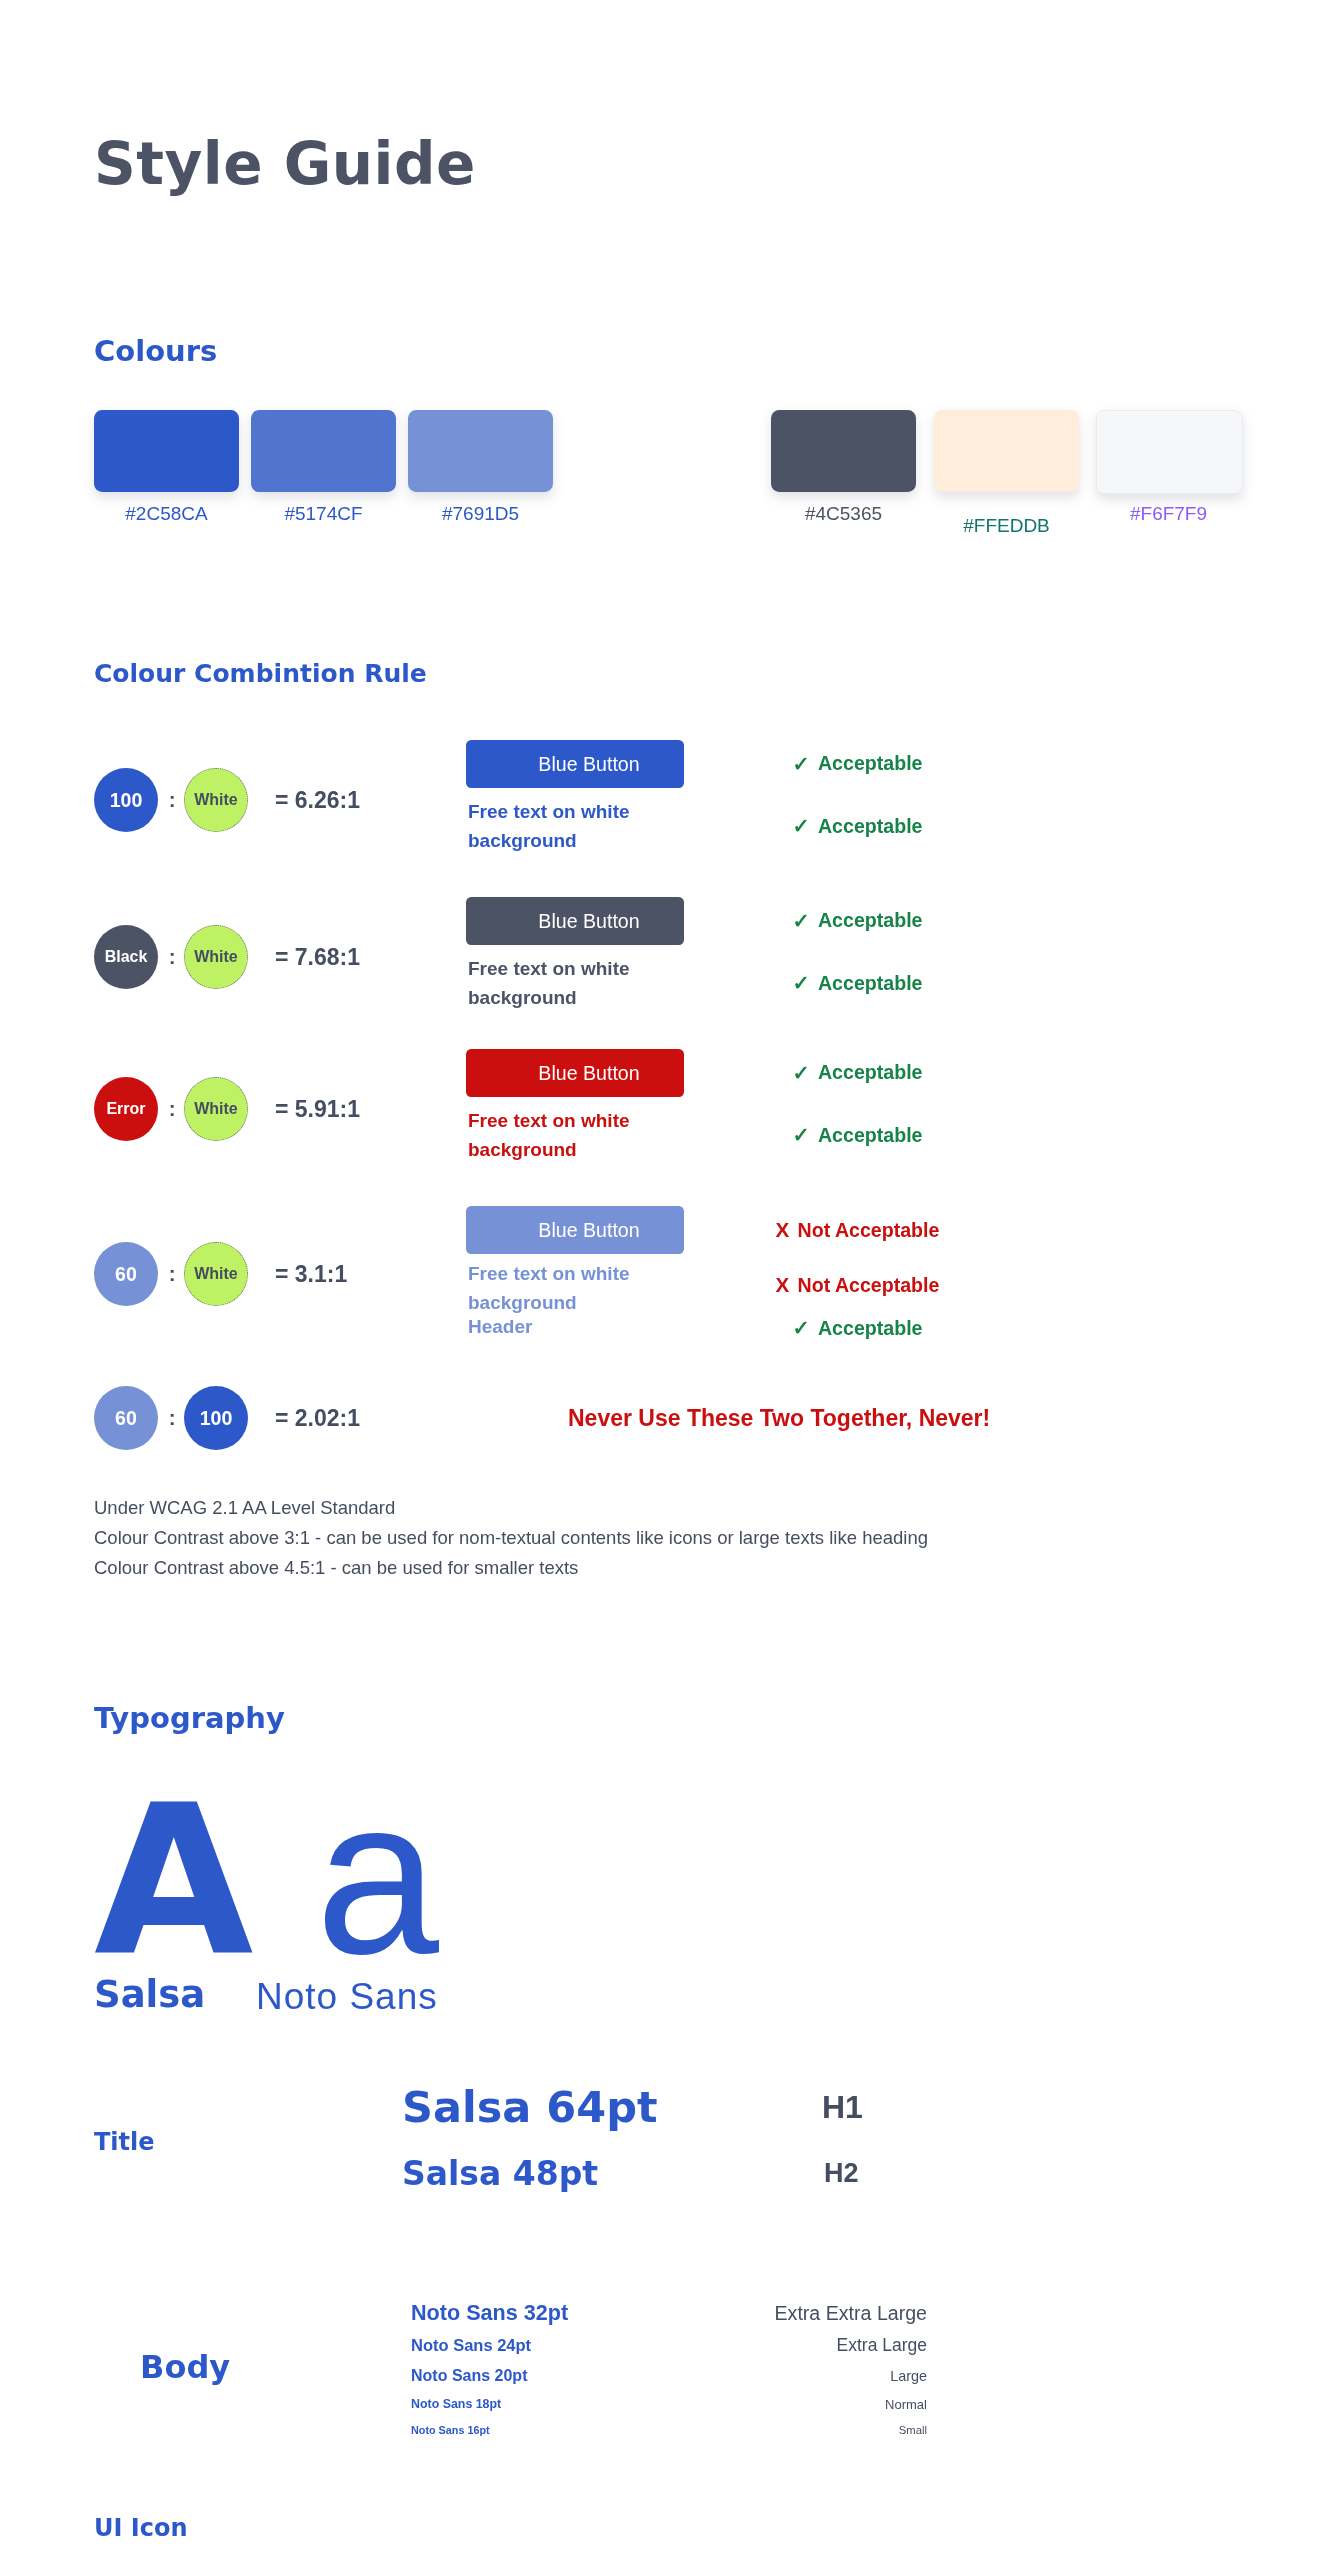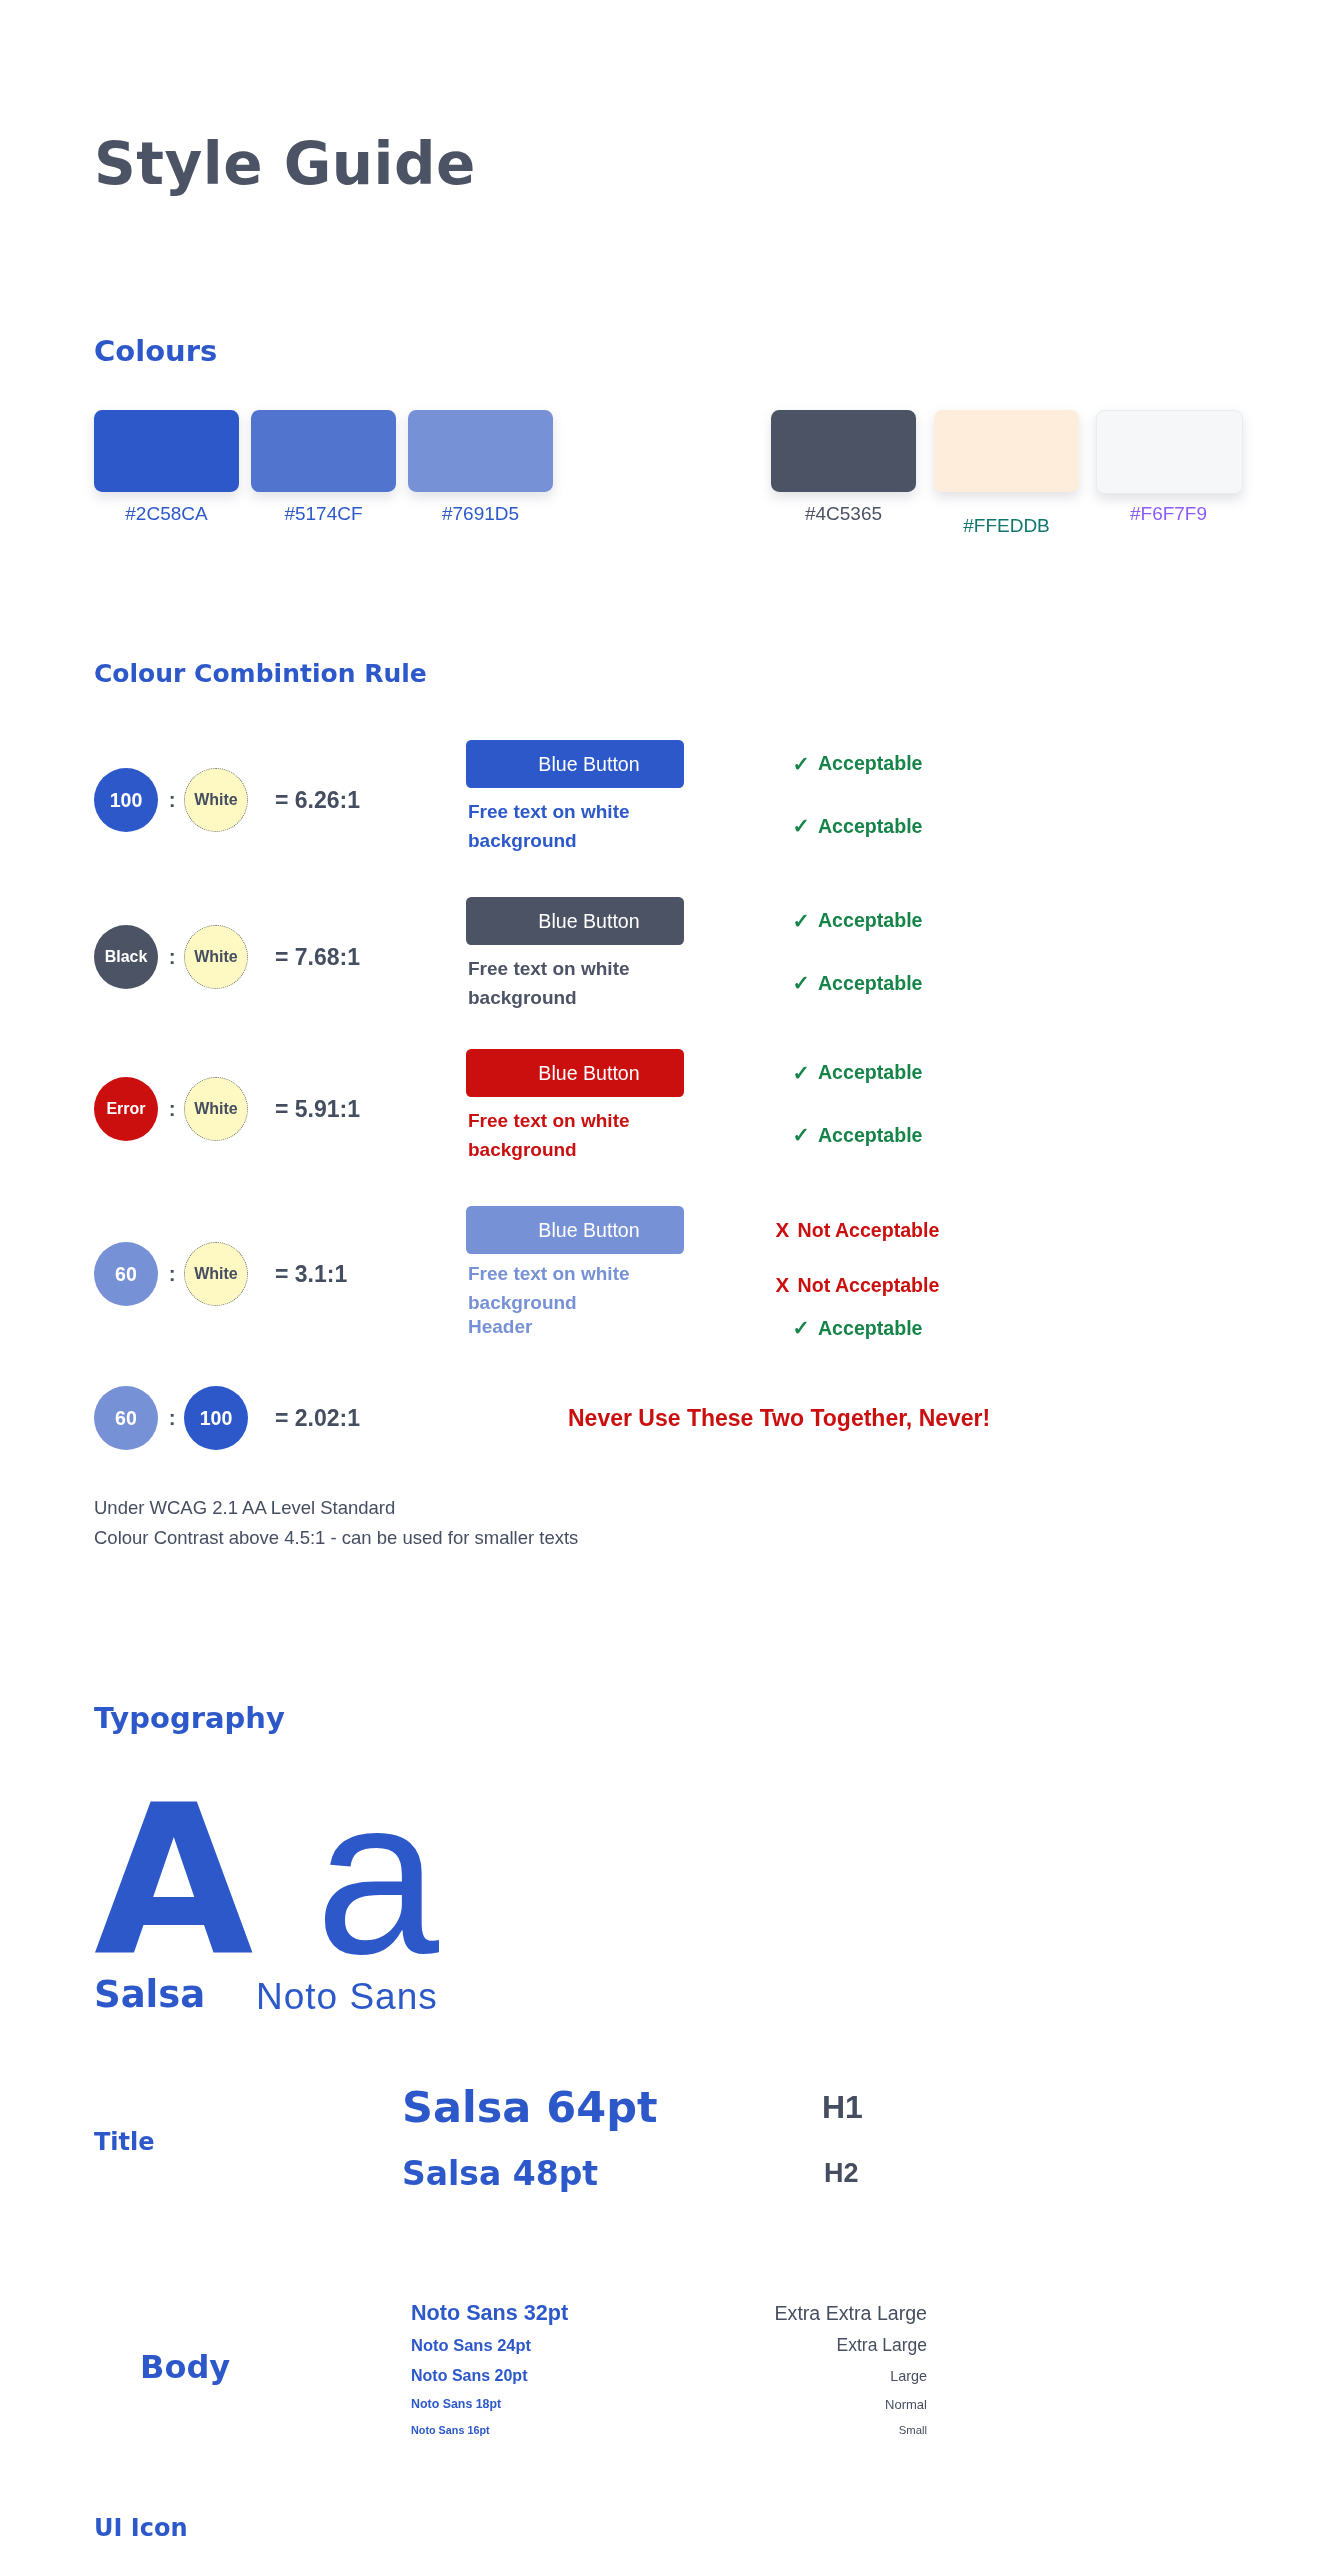--- a/index.html
+++ b/index.html
@@ -25,21 +25,21 @@
   .sw0{left:94px;} .sw1{left:251px;} .sw2{left:408px;}
   .sw3{left:771px;} .sw4{left:934px;} .sw5{left:1096px;}
 
   
   .crow{position:absolute;left:94px;width:1144px;height:0.5px;}
   .circ{position:absolute;width:64px;height:64px;border-radius:50%;display:flex;
         align-items:center;justify-content:center;font-weight:bold;font-size:19.6px;}
   .circ.small-label{font-size:16px;}
   .circ-a{left:0;top:0;}
   .circ-b{left:90px;top:0;}
-  .circ.dotted{background:#fef9c3;border:1.5px dotted #626B7F;color:#454E60;box-sizing:border-box;}
+  .circ.dotted{background:#bef264;border:1.5px dotted #626B7F;color:#454E60;box-sizing:border-box;}
   .colon{left:68px;top:32px;width:20.6px;text-align:center;font-size:20.6px;font-weight:bold;color:#454E60;}
   .ratio{left:181px;top:32px;font-size:23px;font-weight:bold;color:#454E60;white-space:nowrap;}
   .btn{position:absolute;left:372px;width:190px;height:48px;border-radius:5.2px;color:#fff;
        font-size:19.6px;display:flex;align-items:center;justify-content:center;padding-left:28px;}
   .btn-r123{top:-28px;} .btn-r4{top:-36px;}
   .freetext{position:absolute;left:374px;width:222px;font-size:19px;font-weight:bold;line-height:29px;}
   .ft-r123{top:29px;} .ft-r4{top:16.5px;}
   .hdr-line{position:absolute;left:374px;top:70px;font-size:19px;font-weight:bold;line-height:29px;}
   .verdict{position:absolute;left:676px;width:175px;display:flex;align-items:center;
            justify-content:center;gap:8.2px;font-weight:bold;font-size:19.6px;white-space:nowrap;}
@@ -174,20 +174,21 @@
   <div class="crow" style="top:1386px">
     <div class="circ circ-a" style="background: rgb(118, 145, 213); color: rgb(255, 255, 255);">60</div>
     <div class="abs colon cv">:</div>
     <div class="circ circ-b" style="background: rgb(44, 88, 202); color: rgb(255, 255, 255);">100</div>
     <div class="abs ratio cv">= 2.02:1</div>
     <div class="warn cv" style="color: rgb(203, 14, 14);">Never Use These Two Together, Never!</div>
   </div>
 
   <div class="abs notes">
     <div>Under WCAG 2.1 AA Level Standard</div>
+    <div>Colour Contrast above 3:1 - can be used for nom-textual contents like icons or large texts like heading</div>
     <div>Colour Contrast above 4.5:1 - can be used for smaller texts</div>
   </div>
 
   <div class="abs salsa sec-h h-typo">Typography</div>
 
   <div class="abs big-letters">
     <span class="big-a-salsa">A</span>
     <span class="big-a-noto">a</span>
   </div>
   <div class="abs salsa fname-salsa">Salsa</div>

